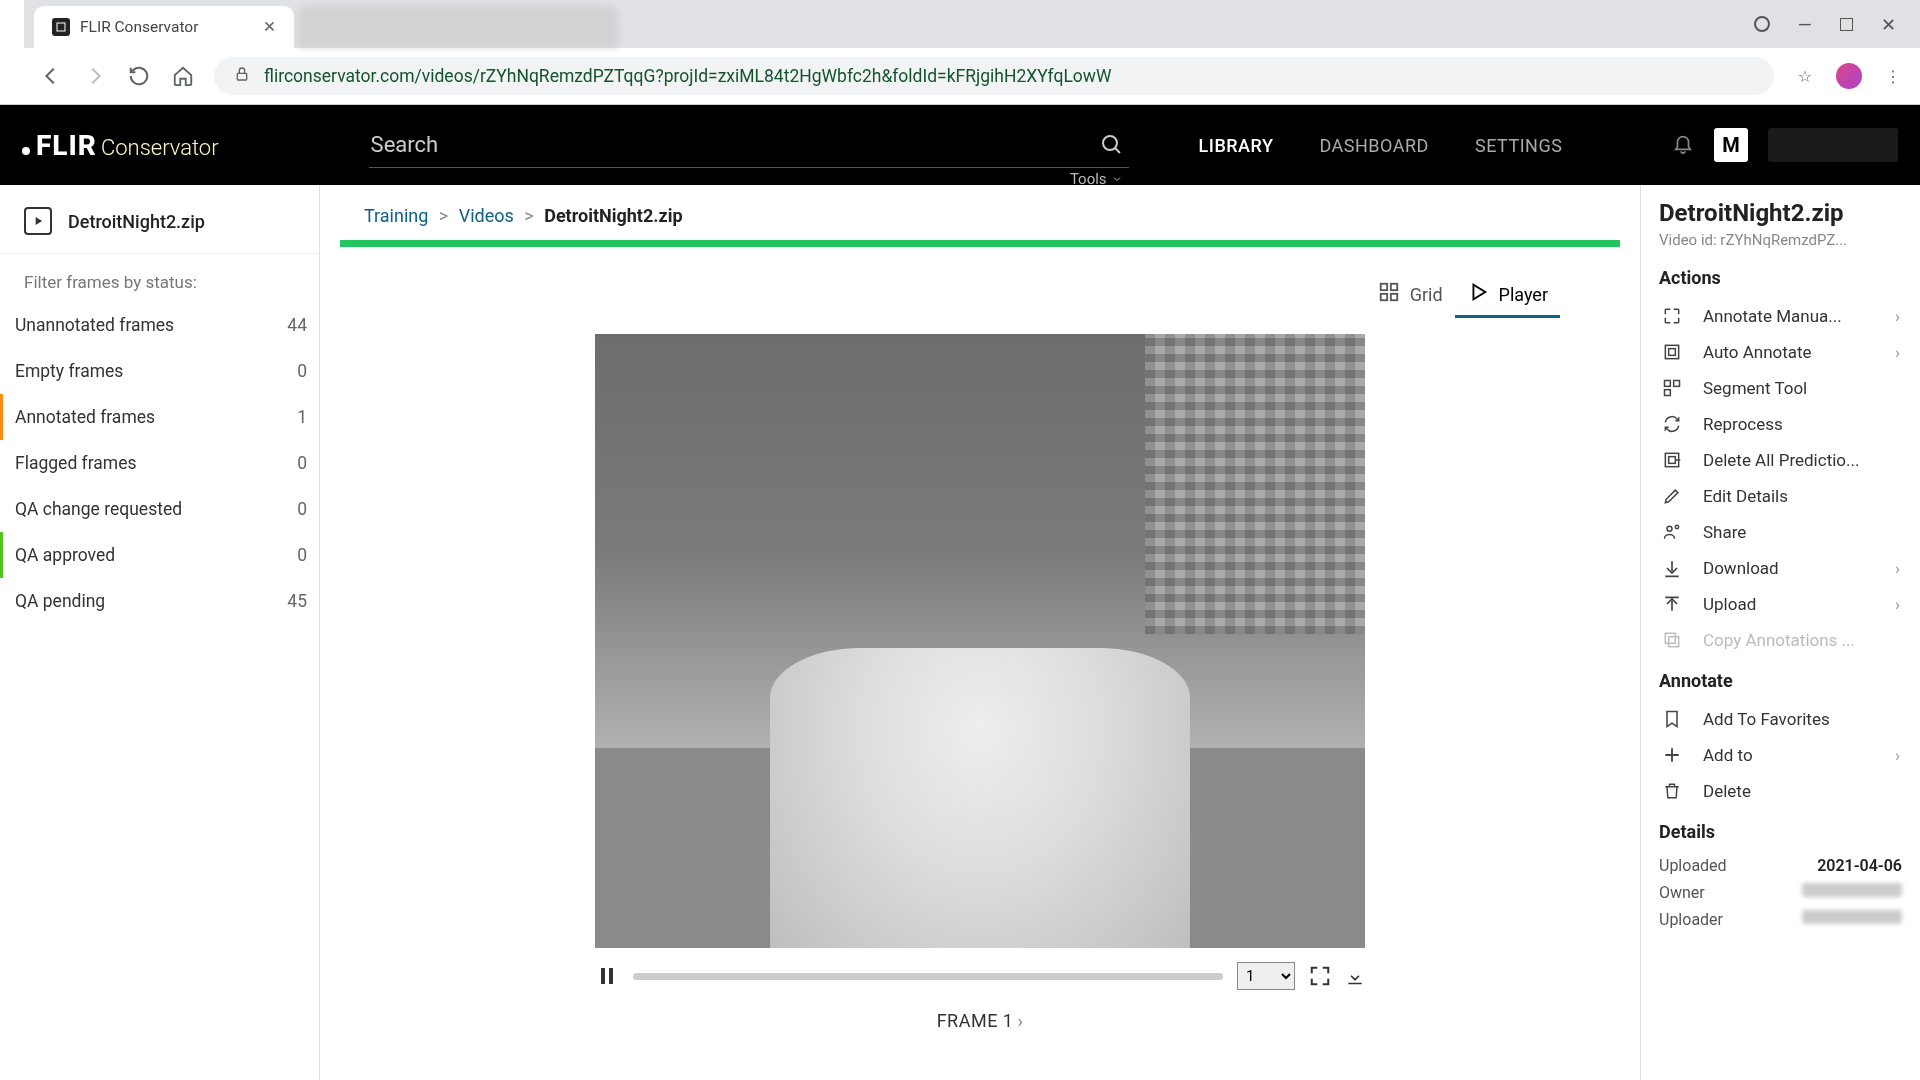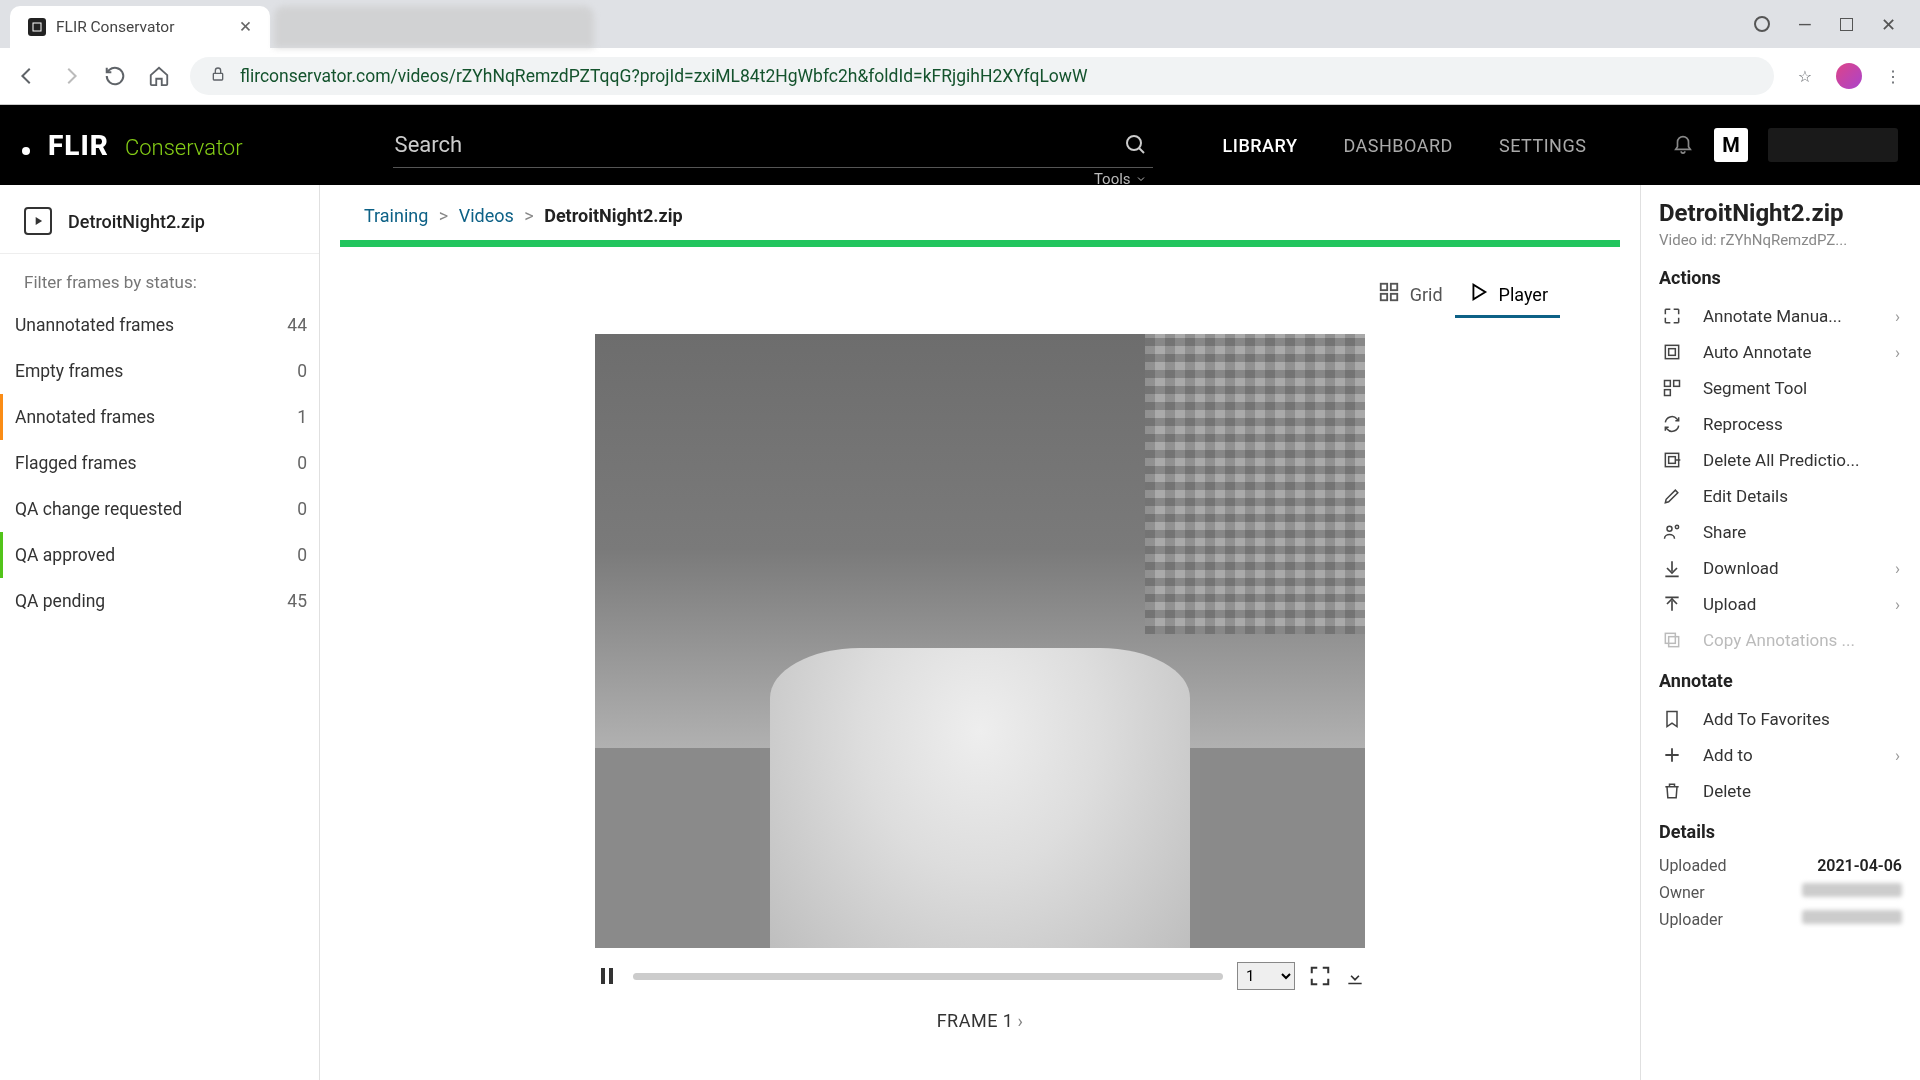--- a/index.html
+++ b/index.html
@@ -1,42 +1,42 @@
 <!DOCTYPE html>
 <html><head>
 <meta charset="utf-8">
 <style>
 * { margin: 0; padding: 0; box-sizing: border-box; font-family: -apple-system, BlinkMacSystemFont, "Segoe UI", Roboto, Arial, sans-serif; }
 body { width: 1920px; height: 1080px; background: #fff; overflow: hidden; }
 
 
-.browser-chrome { height: 105px; background: #fff; border-bottom: 1px solid #ccc; }
+.browser-chrome { height: 105px; background: #fff; border-bottom: 1px solid #ccc; padding-left: 24px; }
 .tab-strip { display: flex; align-items: center; height: 48px; background: #dfe1e5; padding: 0 10px; gap: 4px; }
 .tab { display: flex; align-items: center; gap: 10px; background: #fff; padding: 10px 18px; border-radius: 10px 10px 0 0; min-width: 260px; height: 42px; margin-top: 6px; font-size: 15.5px; color: #444; }
 .tab.blurred { background: #ccc; filter: blur(3px); opacity: .7; min-width: 320px; }
 .tab-close { margin-left: auto; color: #666; cursor: pointer; }
 .tab-icon-box { width: 18px; height: 18px; background: #222; border-radius: 3px; display:flex; align-items:center; justify-content:center; }
 .tab-icon-box svg { stroke:#fff; }
 .window-controls { margin-left: auto; display: flex; gap: 28px; padding-right: 14px; align-items:center; }
 .window-controls span { font-size: 18px; color:#555;}
 .wc-circle { width:16px; height:16px; border:2px solid #555; border-radius:50%; display:inline-block;}
 .wc-rect { width:13px; height:13px; border:1.5px solid #555; display:inline-block;}
 
 .address-row { display: flex; align-items: center; height: 56px; padding: 0 14px; gap: 18px; }
 .nav-btn { color: #5f6368; display:flex; align-items:center; justify-content:center; width:26px; }
 .nav-btn.fwd { color:#bbb; }
 .url-bar { flex: 1; display: flex; align-items: center; gap: 14px; background: #f1f3f4; border-radius: 22px; padding: 9px 20px; font-size: 17.5px; color: #5f6368; }
 .url-text { color: #14532d; }
 .avatar { width: 26px; height: 26px; border-radius: 50%; background: linear-gradient(135deg,#d48,#a4c); }
 
 
 .app-header { height: 80px; background: #000; display: flex; align-items: center; padding: 0 22px; gap: 30px; }
-.logo { color: #fff; display: flex; align-items: baseline; gap: 16px; }
+.logo { color: #fff; display: flex; align-items: baseline; gap: 4px; }
 .logo-mark { font-weight: 800; font-size: 28px; letter-spacing: 1px; }
-.logo-sub { font-size: 22px; font-weight: 300; color: #84cc16; }
+.logo-sub { font-size: 22px; font-weight: 300; color: #fef9c3; }
 .logo-dot { width:8px; height:8px; background:#fff; border-radius:50%; display:inline-block; margin-right:2px;}
 .search-wrap { flex: 0 0 760px; margin-left: 120px; position: relative; }
 .search-input { width: 100%; background: transparent; border: none; border-bottom: 1px solid #555; color: #fff; font-size: 22px; padding: 10px 44px 10px 2px; outline: none; }
 .search-input::placeholder { color: #ccc; }
 .search-icon-pos { position: absolute; right: 6px; top: 10px; color: #ccc; }
 .tools-under { position:absolute; right: 6px; top: 48px; color:#bbb; font-size:15px; display:flex; align-items:center; gap:4px;}
 .nav-links { display: flex; gap: 46px; margin-left: 40px; }
 .nav-link { color: #aaa; font-size: 18px; letter-spacing: .5px; cursor: pointer; }
 .nav-link.active { color: #fff; font-weight: 500; }
 .header-right { margin-left: auto; display: flex; align-items: center; gap: 20px; }

